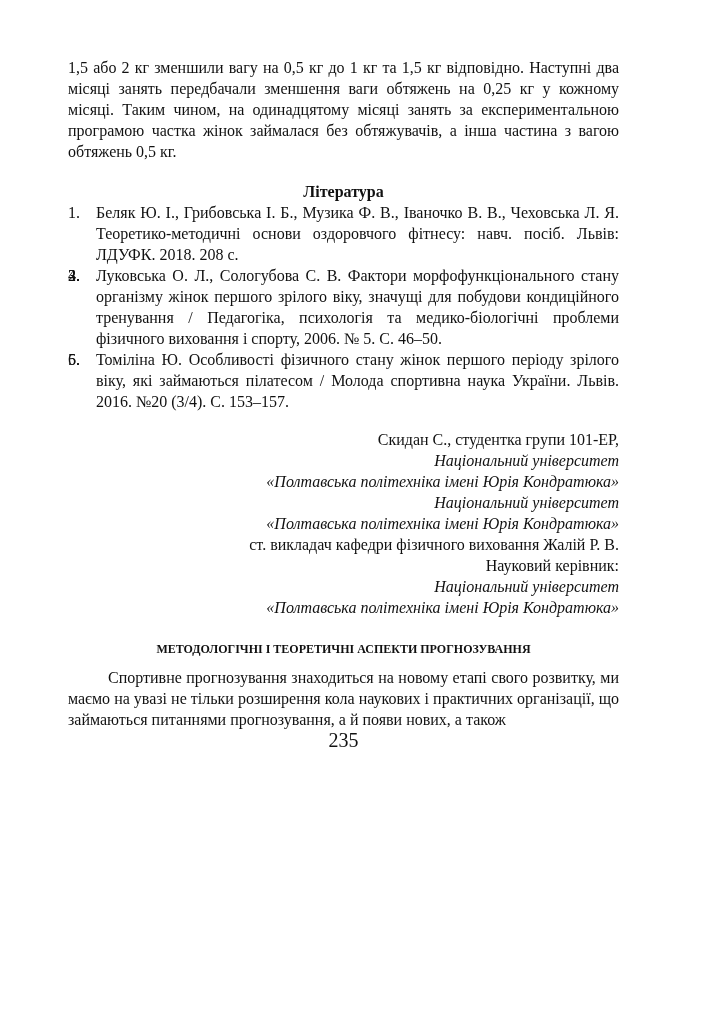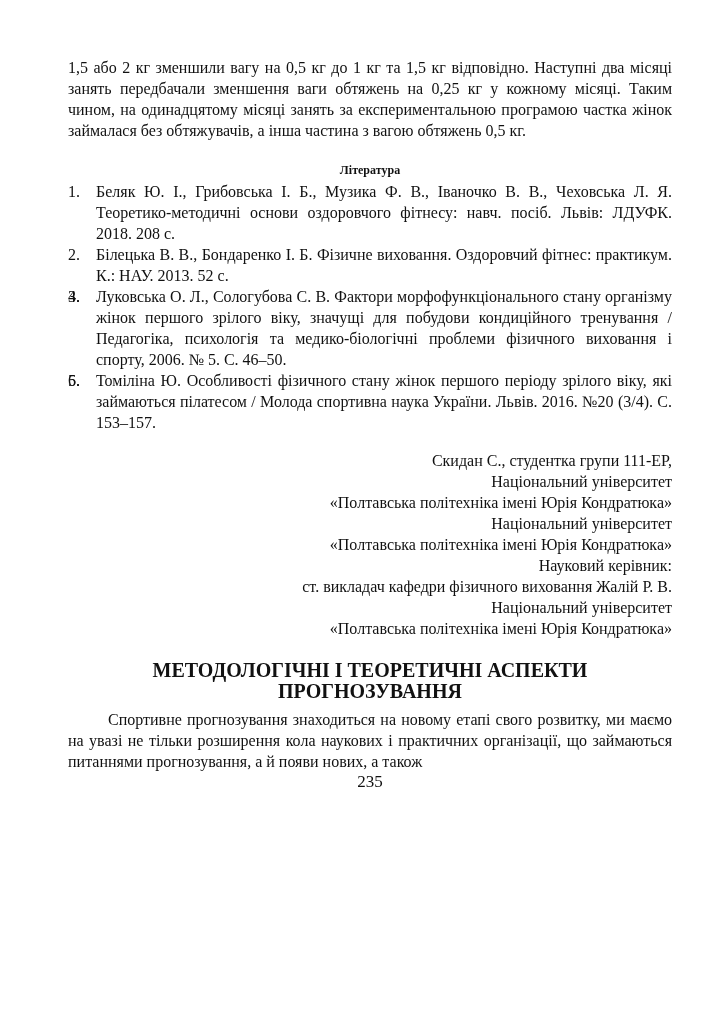--- a/index.html
+++ b/index.html
@@ -6,38 +6,38 @@
     margin: 0;
     padding: 0;
     background: #ffffff;
   }
   .page {
     position: relative;
     width: 724px;
     height: 1024px;
     box-sizing: border-box;
     margin: 0 auto;
-    padding: 57px 52px 0 68px;
+    padding: 57px 105px 0 68px;
     background: #ffffff;
     color: #111111;
     font-family: "Liberation Serif", "DejaVu Serif", serif;
     font-size: 16px;
     line-height: 21px;
     overflow: hidden;
   }
   .para {
     text-align: justify;
     margin: 0;
   }
   .para.indent {
     text-indent: 40px;
   }
   .lit-heading {
     margin: 19px 0 0 0;
-    font-size: 12px;
+    font-size: 16px;
     font-weight: bold;
     text-align: center;
   }
   ol.refs {
     list-style: none;
     margin: 0;
     padding: 0;
   }
   ol.refs li {
     position: relative;
@@ -50,32 +50,33 @@
     top: 0;
   }
   .authors {
     margin-top: 17px;
     text-align: right;
   }
   .authors .line {
     white-space: nowrap;
   }
   .authors .it {
+    font-style: italic;
   }
   .section-heading {
     margin: 21px 0 0 0;
     font-weight: bold;
     text-align: center;
   }
   .final-para {
     margin-top: 7px;
   }
   .page-number {
     text-align: center;
-    font-size: 17px;
+    font-size: 20px;
     line-height: 18px;
     margin-top: 1px;
   }
 </style>
 </head>
 <body>
 
 <div class="page">
 
   <p class="para">1,5 або 2 кг зменшили вагу на 0,5 кг до 1 кг та 1,5 кг відповідно. Наступні два місяці занять передбачали зменшення ваги обтяжень на 0,25 кг у кожному місяці. Таким чином, на одинадцятому місяці занять за експериментальною програмою частка жінок займалася без обтяжувачів, а інша частина з вагою обтяжень 0,5 кг.</p>
@@ -83,51 +84,50 @@
 
   <h3 class="lit-heading">Література</h3>
 
   <ol class="refs">
     <li>
       <span class="num">1.</span>
       <span>Беляк Ю. І., Грибовська І. Б., Музика Ф. В., Іваночко В. В., Чеховська Л. Я. Теоретико-методичні основи оздоровчого фітнесу: навч. посіб. Львів: ЛДУФК. 2018. 208 с.</span>
     </li>
     <li>
       <span class="num">2.</span>
-      <span>Білецька В. В., Бондаренко І. Б. Фізичне виховання. Оздоровчий фітнес: практикум. К.: НАУ. 2013. 52 с.</span>
     </li>
     <li>
       <span class="num">3.</span>
     </li>
     <li>
       <span class="num">4.</span>
       <span>Луковська О. Л., Сологубова С. В. Фактори морфофункціонального стану організму жінок першого зрілого віку, значущі для побудови кондиційного тренування / Педагогіка, психологія та медико-біологічні проблеми фізичного виховання і спорту, 2006. № 5. С. 46–50.</span>
     </li>
     <li>
       <span class="num">5.</span>
     </li>
     <li>
       <span class="num">6.</span>
       <span>Томіліна Ю. Особливості фізичного стану жінок першого періоду зрілого віку, які займаються пілатесом / Молода спортивна наука України. Львів. 2016. №20 (3/4). С. 153–157.</span>
     </li>
   </ol>
 
   <div class="authors">
-    <div class="line">Скидан С., студентка групи 111-ЕР,</div>
+    <div class="line">Скидан С., студентка групи 101-ЕР,</div>
     <div class="line it">Національний університет</div>
     <div class="line it">«Полтавська політехніка імені Юрія Кондратюка»</div>
     <div class="line it">Національний університет</div>
     <div class="line it">«Полтавська політехніка імені Юрія Кондратюка»</div>
+    <div class="line">ст. викладач кафедри фізичного виховання Жалій Р. В.</div>
     <div class="line">Науковий керівник:</div>
-    <div class="line">ст. викладач кафедри фізичного виховання Жалій Р. В.</div>
     <div class="line it">Національний університет</div>
     <div class="line it">«Полтавська політехніка імені Юрія Кондратюка»</div>
   </div>
 
-  <h2 class="section-heading" style="font-size:20px;">
+  <h2 class="section-heading" style="font-size:12px;">
     <div>МЕТОДОЛОГІЧНІ І ТЕОРЕТИЧНІ АСПЕКТИ ПРОГНОЗУВАННЯ</div>
   </h2>
 
   <p class="para indent final-para">Спортивне прогнозування знаходиться на новому етапі свого розвитку, ми маємо на увазі не тільки розширення кола наукових і практичних організації, що займаються питаннями прогнозування, а й появи нових, а також</p>
 
   <div class="page-number">235</div>
 
 </div>
 
 </body></html>

